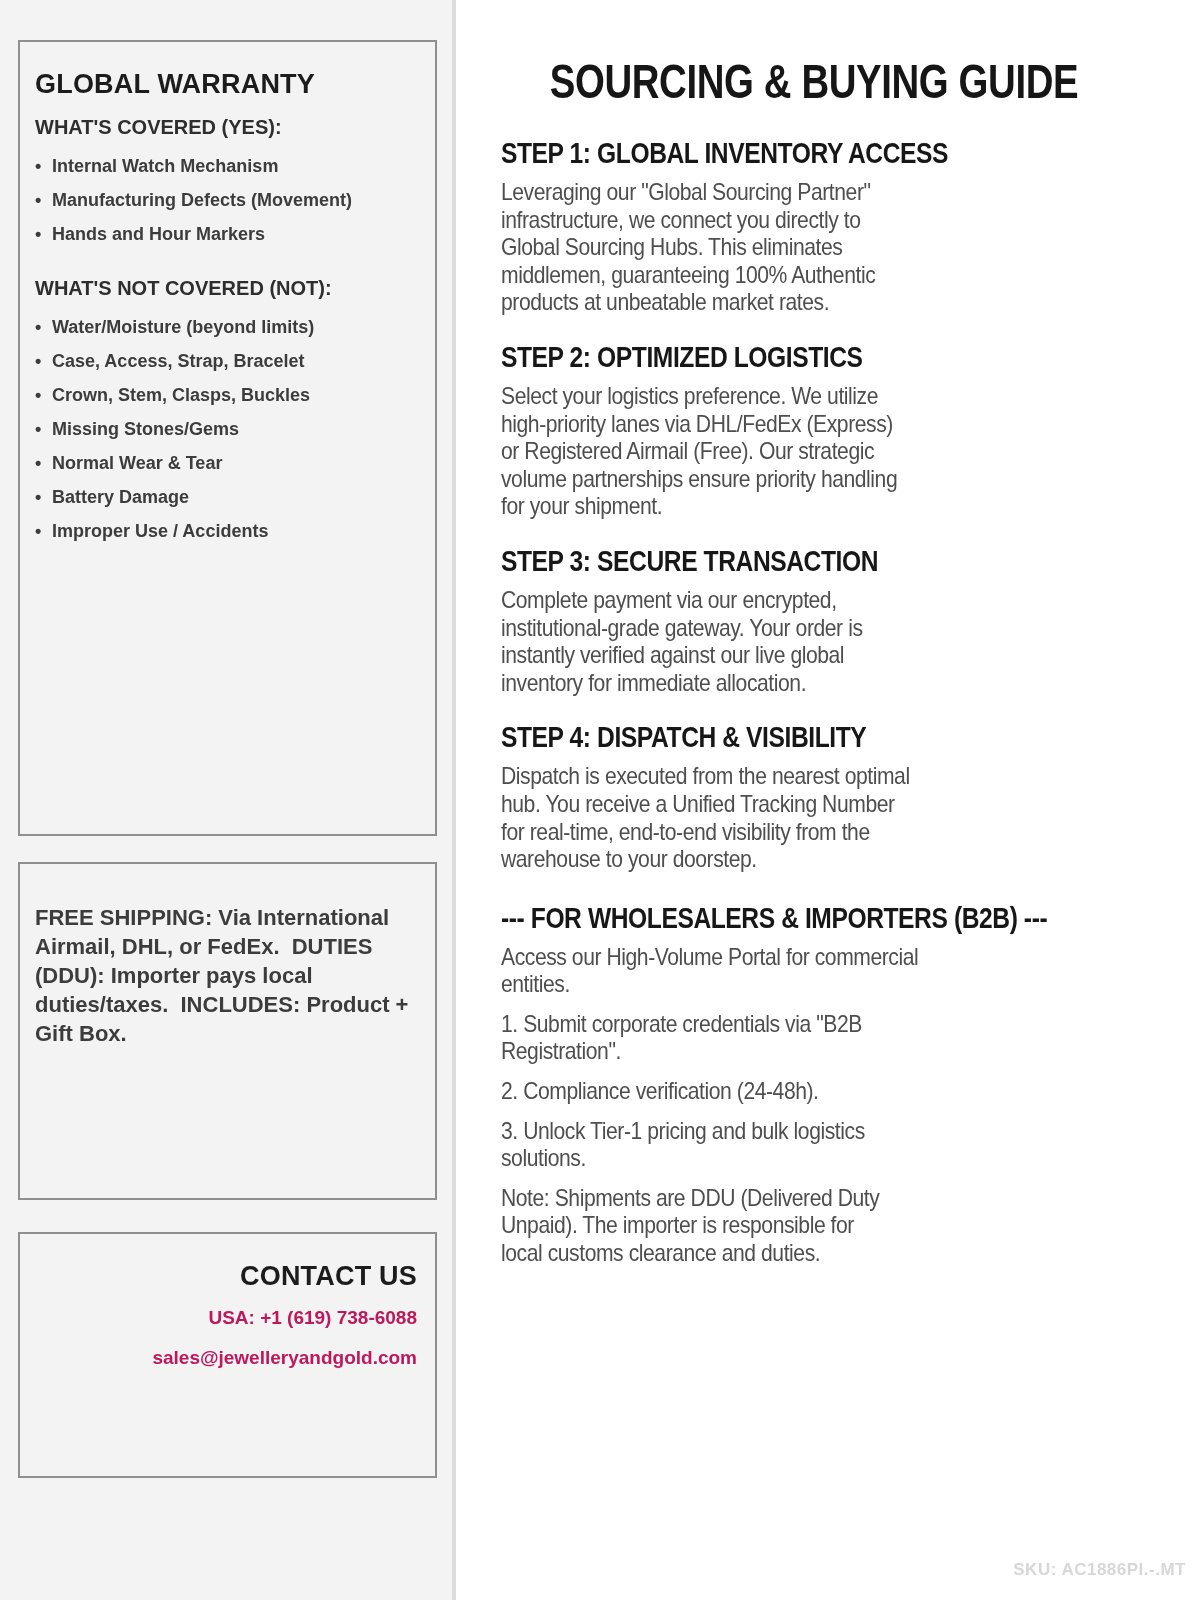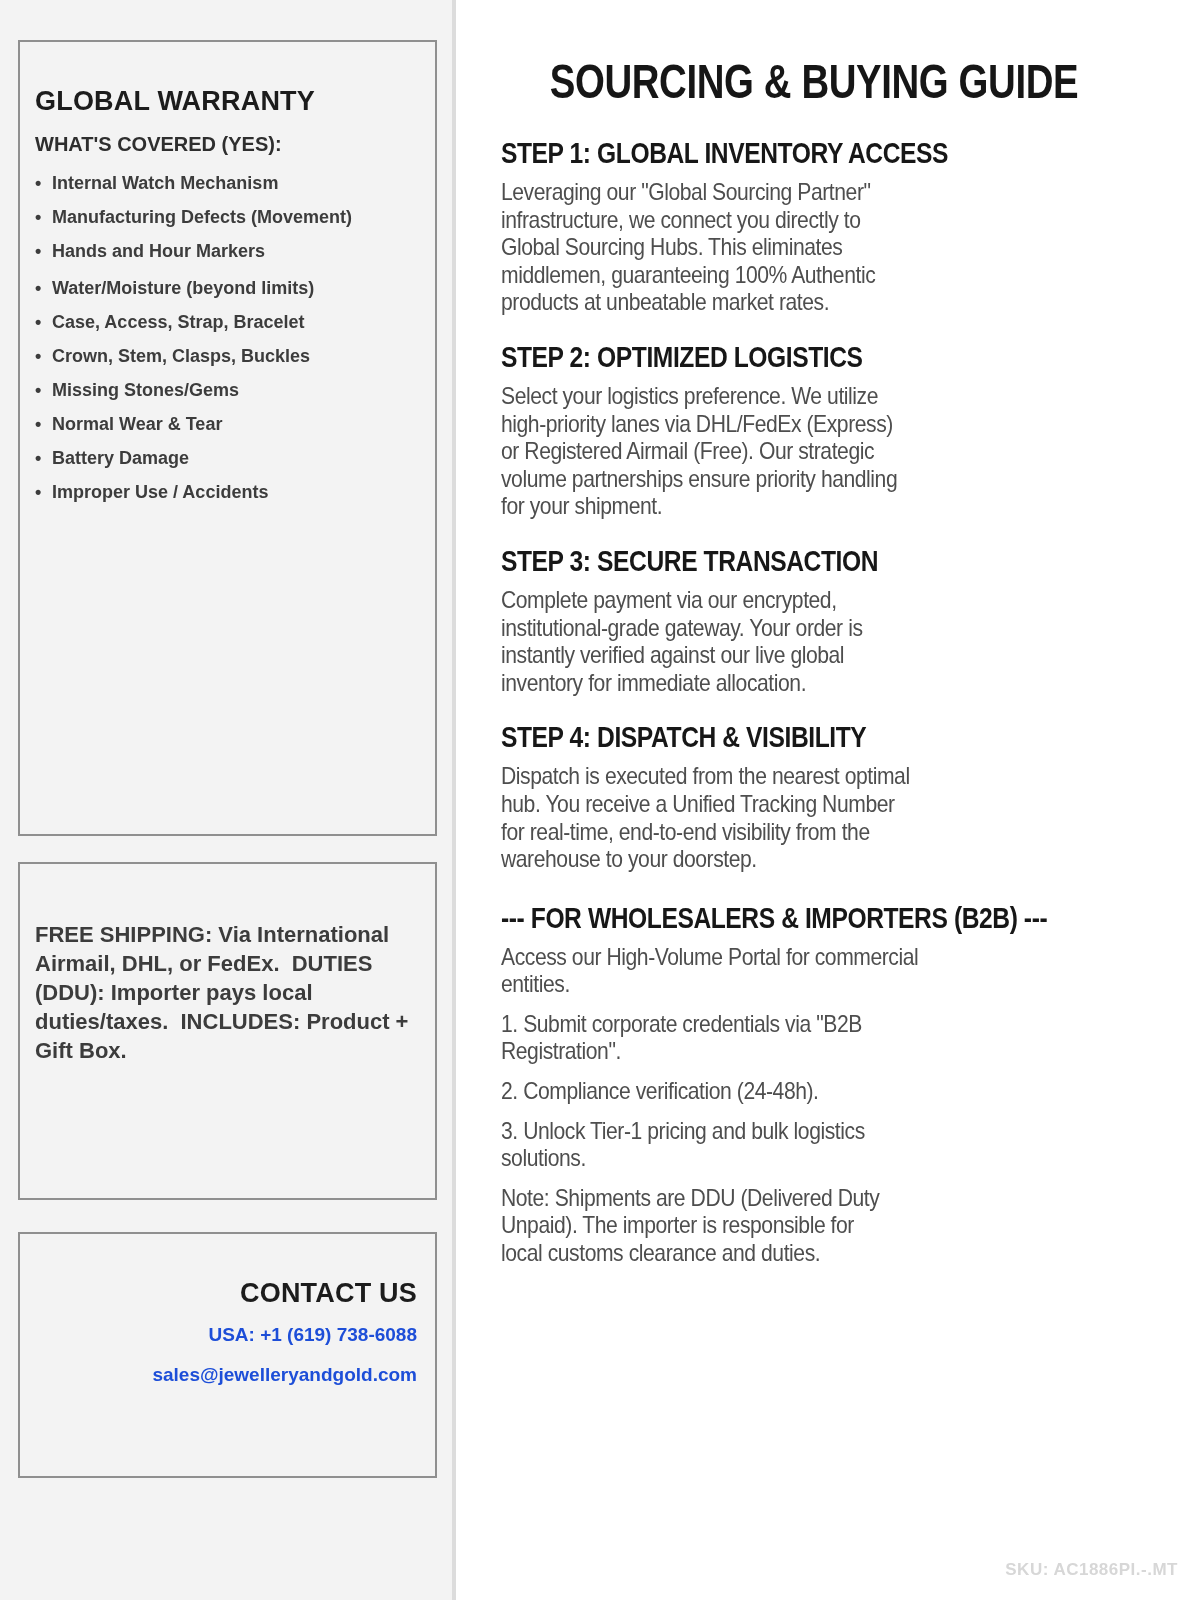--- a/index.html
+++ b/index.html
@@ -13,21 +13,21 @@
   .screen { position: relative; width: 1200px; height: 1600px; overflow: hidden; background:#ffffff; }
 
   
   .sidebar {
     position: absolute; left: 0; top: 0; width: 456px; height: 1600px;
     background: #f3f3f3; border-right: 4px solid #dcdcdc;
   }
   .side-box {
     position: absolute; left: 18px; width: 419px;
     border: 2px solid #8f8f8f; background: #f3f3f3;
-    padding: 43px 18px 0 15px;
+    padding: 26px 18px 0 15px;
   }
   .box-warranty { top: 40px;  height: 796px; }
   .box-terms    { top: 862px; height: 338px; }
   .box-contact  { top: 1232px;height: 246px; text-align: right; }
 
   .side-box h3 {
     margin: 0; font-size: 27px; font-weight: 800; color: #1c1c1c;
     letter-spacing: 0.2px; line-height: 32px;
   }
   .side-sub {
@@ -40,21 +40,21 @@
     margin: 0 0 13px 0; font-size: 18px; font-weight: 700; color: #3c3c3c;
     line-height: 21px;
   }
   ul.side-list li .bullet { width: 17px; flex: 0 0 17px; color: #3c3c3c; }
   .gap-top { margin-top: 30px; }
   .side-note { margin: 26px 0 0 0; font-size: 18px; font-weight: 700; color: #5b5b5b; line-height: 22px; }
   .side-body {
     margin: 13px 0 0 0; font-size: 22px; font-weight: 700; color: #3c3c3c;
     line-height: 29px; white-space: pre-wrap;
   }
-  .contact-line { margin: 17px 0 0 0; font-size: 19px; font-weight: 700; color: #1d4ed8; line-height: 23px; }
+  .contact-line { margin: 17px 0 0 0; font-size: 19px; font-weight: 700; color: #be185d; line-height: 23px; }
   .contact-line.first { margin-top: 14px; }
 
   
   .main { position: absolute; left: 460px; top: 0; width: 740px; height: 1600px; background: #ffffff; }
   .main-title {
     margin: 0; padding: 56px 40px 0 0;
     text-align: center;
     font-size: 48px; line-height: 52px; font-weight: 800; color: #161616;
     letter-spacing: -0.5px;
     transform: scaleX(0.80); transform-origin: 50% 0;
@@ -72,21 +72,21 @@
     margin: 0; font-size: 24px; line-height: 27.6px; color: #4e4e4e;
     letter-spacing: -0.5px;
     white-space: pre-line;
     transform: scaleX(0.88); transform-origin: 0 0;
   }
   .b2b { margin-top: 28px; }
   .b2b p { margin-bottom: 12px; }
   .note-p { margin-top: 26px; }
 
   .sku {
-    position: absolute; right: 22px; bottom: 20px;
+    position: absolute; right: 14px; bottom: 20px;
     font-size: 17px; font-weight: 700; color: #d7d7d7; letter-spacing: 0.5px;
   }
 </style>
 </head>
 <body>
 
 <div class="screen">
 
   <aside class="sidebar">
 
@@ -100,20 +100,21 @@
           </li>
         <li>
             <span class="bullet">•</span>
             <span>Manufacturing Defects (Movement)</span>
           </li>
         <li>
             <span class="bullet">•</span>
             <span>Hands and Hour Markers</span>
           </li>
       </ul>
+      <p class="side-sub gap-top">WHAT'S NOT COVERED (NOT):</p>
       <ul class="side-list">
         <li>
             <span class="bullet">•</span>
             <span>Water/Moisture (beyond limits)</span>
           </li>
         <li>
             <span class="bullet">•</span>
             <span>Case, Access, Strap, Bracelet</span>
           </li>
         <li>

